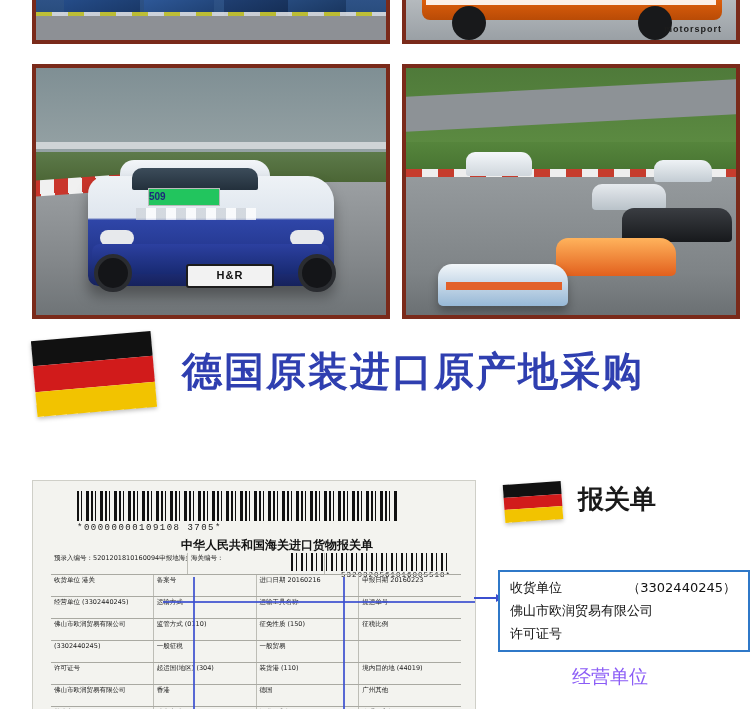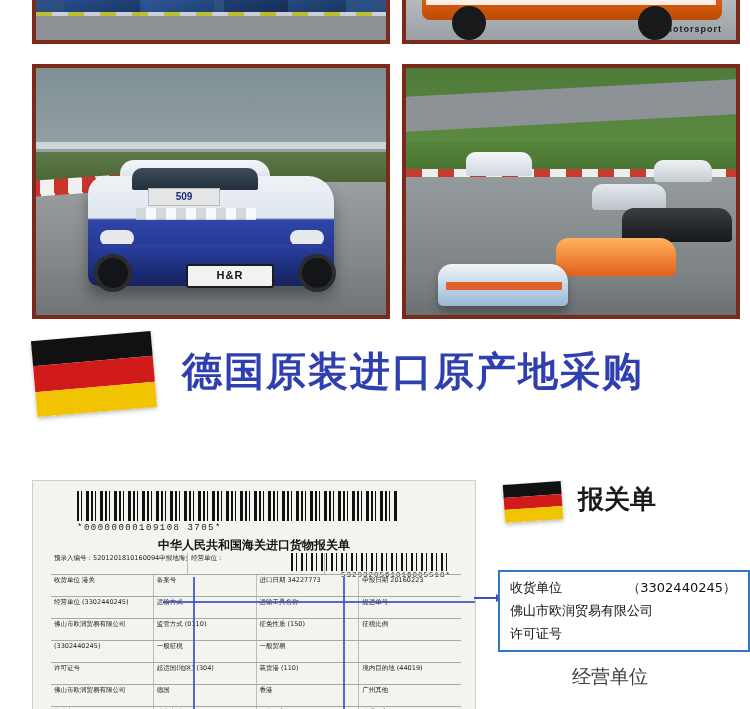--- a/index.html
+++ b/index.html
@@ -61,22 +61,22 @@
   #photo-bmw .curbL{position:absolute;left:-10px;top:44%;width:120px;height:16px;
     background:repeating-linear-gradient(90deg,#c9352b 0 14px,#f0f0f0 14px 28px);transform:rotate(-4deg);}
   #photo-bmw .fence{position:absolute;left:0;top:30%;width:100%;height:7px;background:#cfd4d6;}
   #photo-bmw .car{position:absolute;left:52px;top:108px;width:246px;height:110px;
     background:linear-gradient(180deg,#eef2f6 0%,#dfe6ee 38%,#2f46a8 40%,#22348a 75%,#16225c 100%);
     border-radius:18px 26px 8px 10px;box-shadow:0 10px 14px rgba(0,0,0,.35);}
   #photo-bmw .roof{position:absolute;left:84px;top:92px;width:150px;height:26px;
     background:linear-gradient(180deg,#f3f6f9,#d9e0e8);border-radius:14px 16px 0 0;}
   #photo-bmw .wind{position:absolute;left:96px;top:100px;width:126px;height:22px;
     background:linear-gradient(180deg,#3c4c5a,#23303c);border-radius:10px 10px 2px 2px;}
-  #photo-bmw .numplate{position:absolute;left:112px;top:120px;width:70px;height:16px;background:#e5e5e5;
-    border:1px solid #bbb;font-size:10px;color:#1d2a7a;text-align:center;line-height:16px;font-weight:bold;}
+  #photo-bmw .numplate{position:absolute;left:112px;top:120px;width:70px;height:16px;background:#22c55e;
+    border:1px solid #bbb;font-size:10px;color:#1d2a7a;line-height:16px;font-weight:bold;}
   #photo-bmw .plate{position:absolute;left:150px;top:196px;width:84px;height:20px;background:#f2f2f2;
     border:2px solid #1c1c1c;border-radius:3px;color:#111;font-size:11px;font-weight:bold;
     text-align:center;line-height:18px;letter-spacing:1px;}
   #photo-bmw .bump{position:absolute;left:56px;top:176px;width:238px;height:30px;
     background:linear-gradient(180deg,#2c40a0,#182a72);border-radius:8px;}
   #photo-bmw .lightL{position:absolute;left:64px;top:162px;width:34px;height:16px;background:#e7e9ec;border-radius:8px;}
   #photo-bmw .lightR{position:absolute;left:254px;top:162px;width:34px;height:16px;background:#e7e9ec;border-radius:8px;}
   #photo-bmw .whl{position:absolute;width:30px;height:30px;background:#141518;border-radius:50%;border:4px solid #2a2c30;}
   #photo-bmw .w1{left:58px;top:186px;}
   #photo-bmw .w2{left:262px;top:186px;}
@@ -129,21 +129,21 @@
     position:absolute;left:20px;top:480px;width:442px;height:229px;
     background:#f3f3ef;border:1px solid #cfcfc8;overflow:hidden;
   }
   #declaration .barcode{
     position:absolute;left:44px;top:10px;width:320px;height:30px;
     background:repeating-linear-gradient(90deg,#111 0 2px,#f3f3ef 2px 4px,#111 4px 5px,#f3f3ef 5px 9px,#111 9px 12px,#f3f3ef 12px 14px);
   }
   #declaration .barcode-num{position:absolute;left:44px;top:42px;font-size:9px;letter-spacing:1.5px;color:#222;
     font-family:"Liberation Mono", monospace;}
   #declaration .doc-title{position:absolute;left:0;top:56px;width:100%;text-align:center;
-    font-size:12px;font-weight:bold;color:#111;font-family:"DejaVu Sans", sans-serif;}
+    font-size:12px;font-weight:bold;color:#111;font-family:"DejaVu Sans", sans-serif;padding-left:23px;}
   #declaration .barcode2{
     position:absolute;right:24px;top:72px;width:160px;height:18px;
     background:repeating-linear-gradient(90deg,#111 0 2px,#f3f3ef 2px 5px,#111 5px 6px,#f3f3ef 6px 10px);
   }
   #declaration .barcode2-num{position:absolute;right:24px;top:90px;font-size:7.5px;letter-spacing:1px;color:#222;
     font-family:"Liberation Mono", monospace;}
   #declaration .grid{position:absolute;left:18px;top:72px;right:14px;bottom:4px;}
   #declaration .row{position:relative;height:21px;border-bottom:1px solid #a9a9a2;display:flex;}
   #declaration .cell{font-size:6.5px;color:#1a1a1a;padding:1px 3px;line-height:1.25;
     border-right:1px solid #bdbdb6;flex:1;overflow:hidden;white-space:nowrap;
@@ -165,21 +165,21 @@
     font-family:"DejaVu Sans", sans-serif;}
 
   #callout{
     position:absolute;left:486px;top:570px;width:248px;height:78px;
     border:2px solid #2f78c8;background:#ffffff;
   }
   #callout .line1{position:absolute;left:10px;top:7px;font-size:13px;color:#111;font-family:"DejaVu Sans", sans-serif;}
   #callout .num{position:absolute;right:12px;top:7px;font-size:13px;color:#111;font-family:"DejaVu Sans", sans-serif;}
   #callout .line2{position:absolute;left:10px;top:30px;font-size:13px;color:#111;font-family:"DejaVu Sans", sans-serif;}
   #callout .line3{position:absolute;left:10px;top:53px;font-size:13px;color:#111;font-family:"DejaVu Sans", sans-serif;}
-  #callout-caption{position:absolute;left:560px;top:664px;font-size:19px;color:#404040;
+  #callout-caption{position:absolute;left:560px;top:664px;font-size:19px;color:#8b5cf6;
     font-family:"DejaVu Sans", sans-serif;}
 </style>
 </head>
 <body>
 
 <div class="page">
 
   <div class="photo" id="photo-topleft">
     <div class="inner">
       <div class="sky"></div>
@@ -254,27 +254,27 @@
   <div id="declaration">
     <div class="barcode"></div>
     <div class="barcode-num">*00000000109108 3705*</div>
     <div class="doc-title">中华人民共和国海关进口货物报关单</div>
     <div class="barcode2"></div>
     <div class="barcode2-num">5320320561016005518*</div>
 
     <div class="grid" id="decl-grid">
         <div class="row">
           <div class="cell">预录入编号：5201201810160094申报地海关</div>
-          <div class="cell">经营单位：</div>
+          <div class="cell">海关编号：</div>
           <div class="cell"></div>
         </div>
         <div class="row">
           <div class="cell">收货单位  港关</div>
           <div class="cell">备案号</div>
-          <div class="cell">进口日期  34227773</div>
+          <div class="cell">进口日期  20160216</div>
           <div class="cell">申报日期  20160223</div>
         </div>
         <div class="row">
           <div class="cell">经营单位 (3302440245)</div>
           <div class="cell">运输方式</div>
           <div class="cell">运输工具名称</div>
           <div class="cell">提运单号</div>
         </div>
         <div class="row">
           <div class="cell">佛山市欧润贸易有限公司</div>
@@ -289,22 +289,22 @@
           <div class="cell"></div>
         </div>
         <div class="row">
           <div class="cell">许可证号</div>
           <div class="cell">起运国(地区) (304)</div>
           <div class="cell">装货港 (110)</div>
           <div class="cell">境内目的地 (44019)</div>
         </div>
         <div class="row">
           <div class="cell">佛山市欧润贸易有限公司</div>
+          <div class="cell">香港</div>
           <div class="cell">德国</div>
-          <div class="cell">香港</div>
           <div class="cell">广州其他</div>
         </div>
         <div class="row">
           <div class="cell">批准文号  S12416-1</div>
           <div class="cell">成交方式 (1)</div>
           <div class="cell">运费 (千克)  1838.06</div>
           <div class="cell">净重 (千克)  10113.5832</div>
         </div>
       </div>
 

